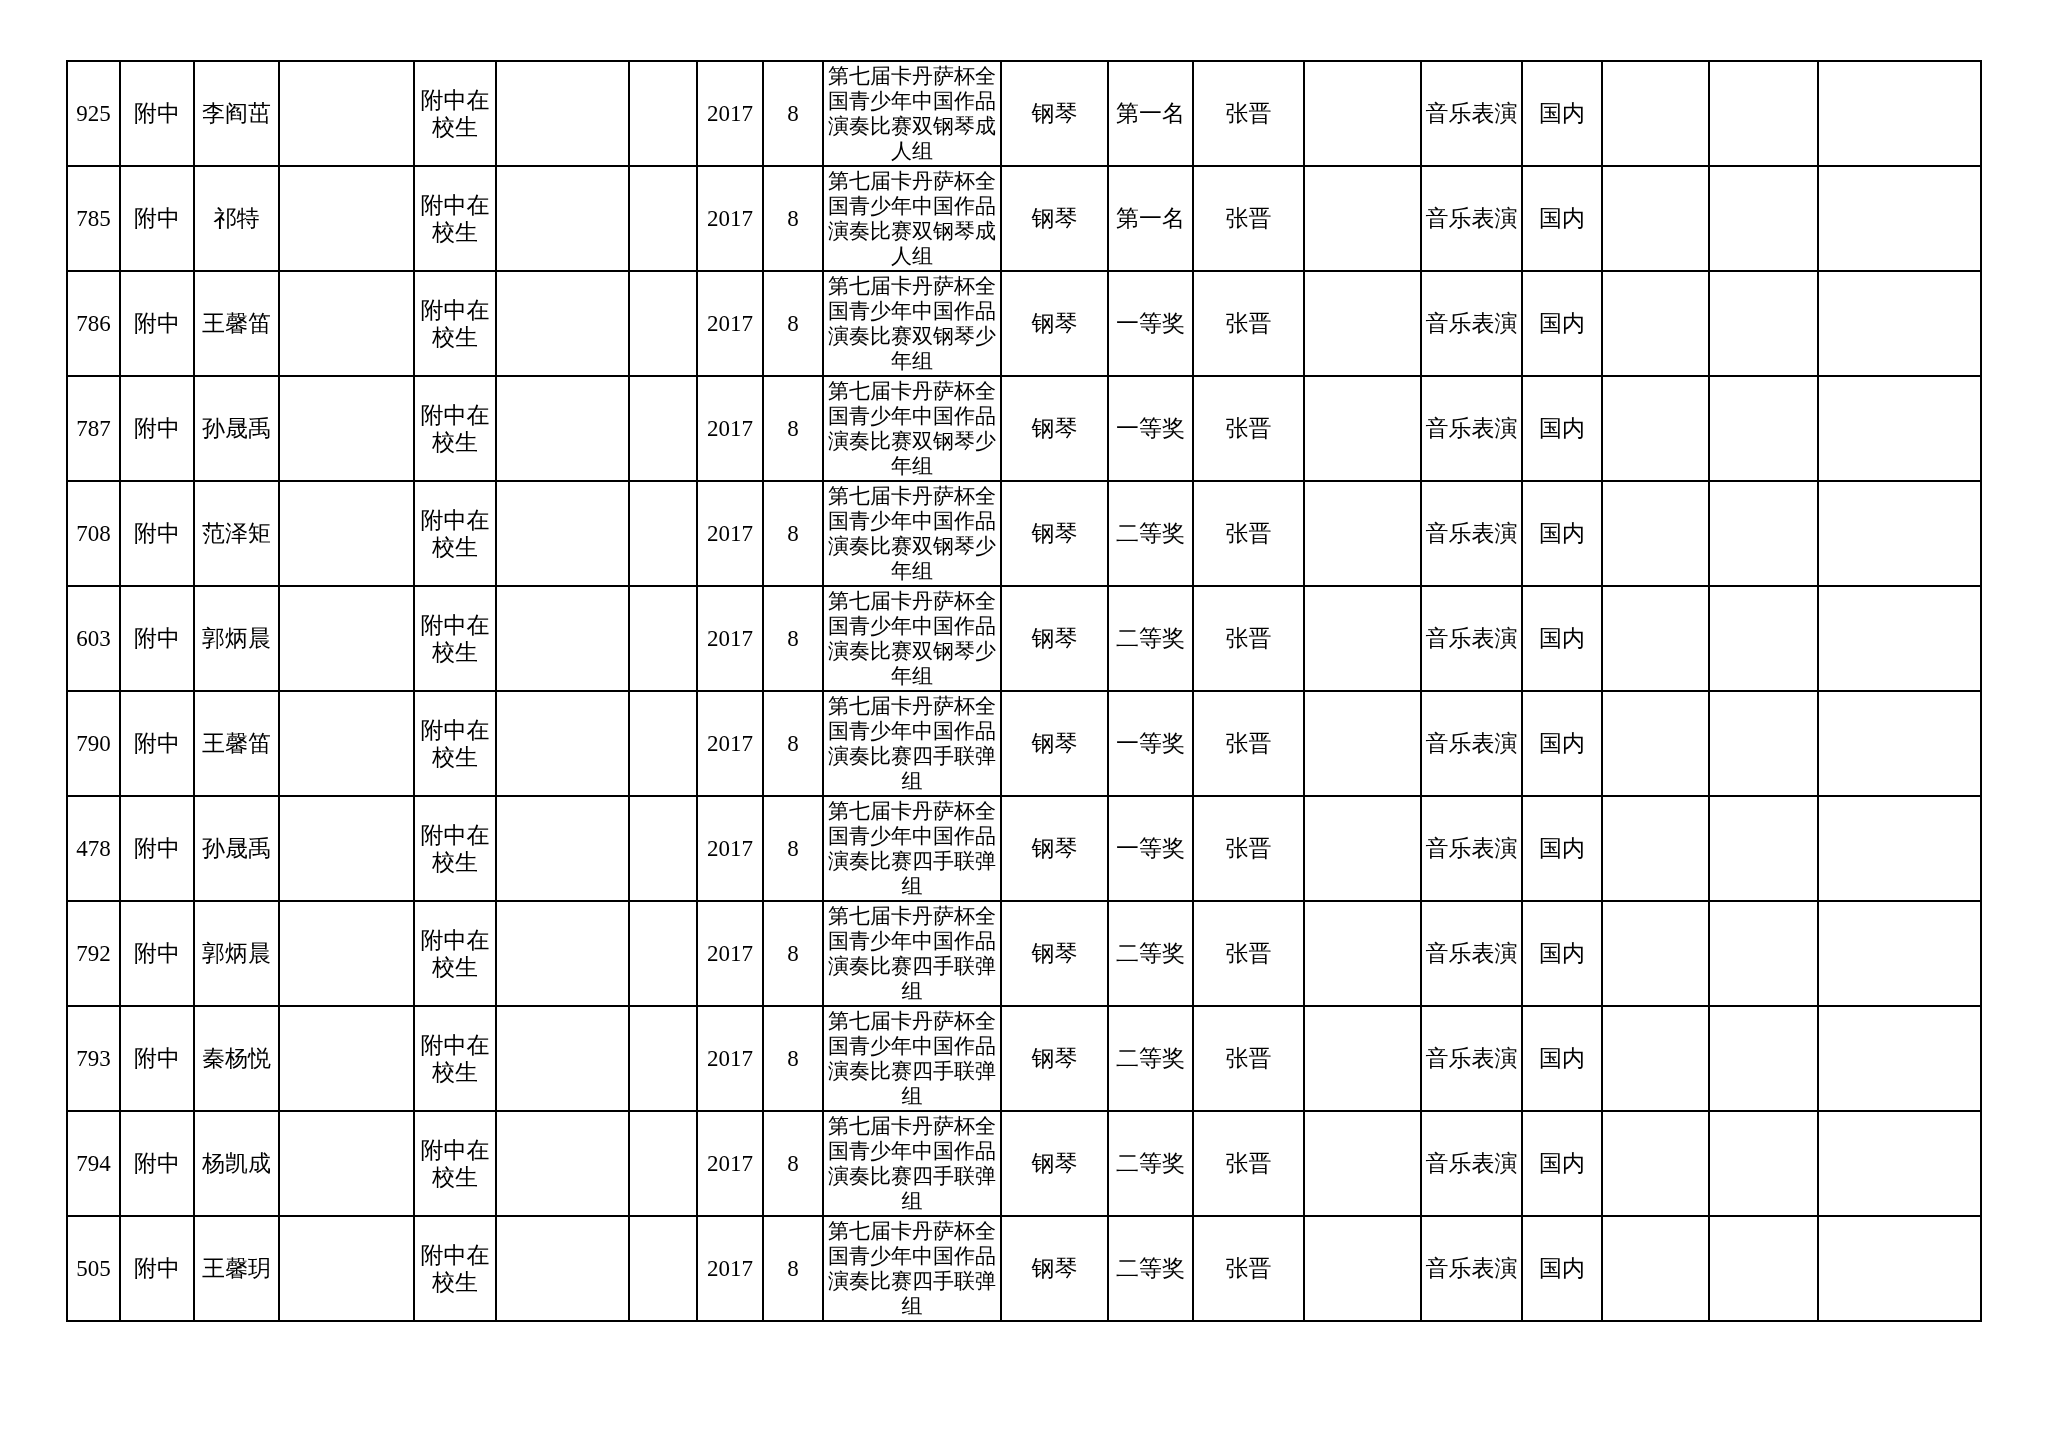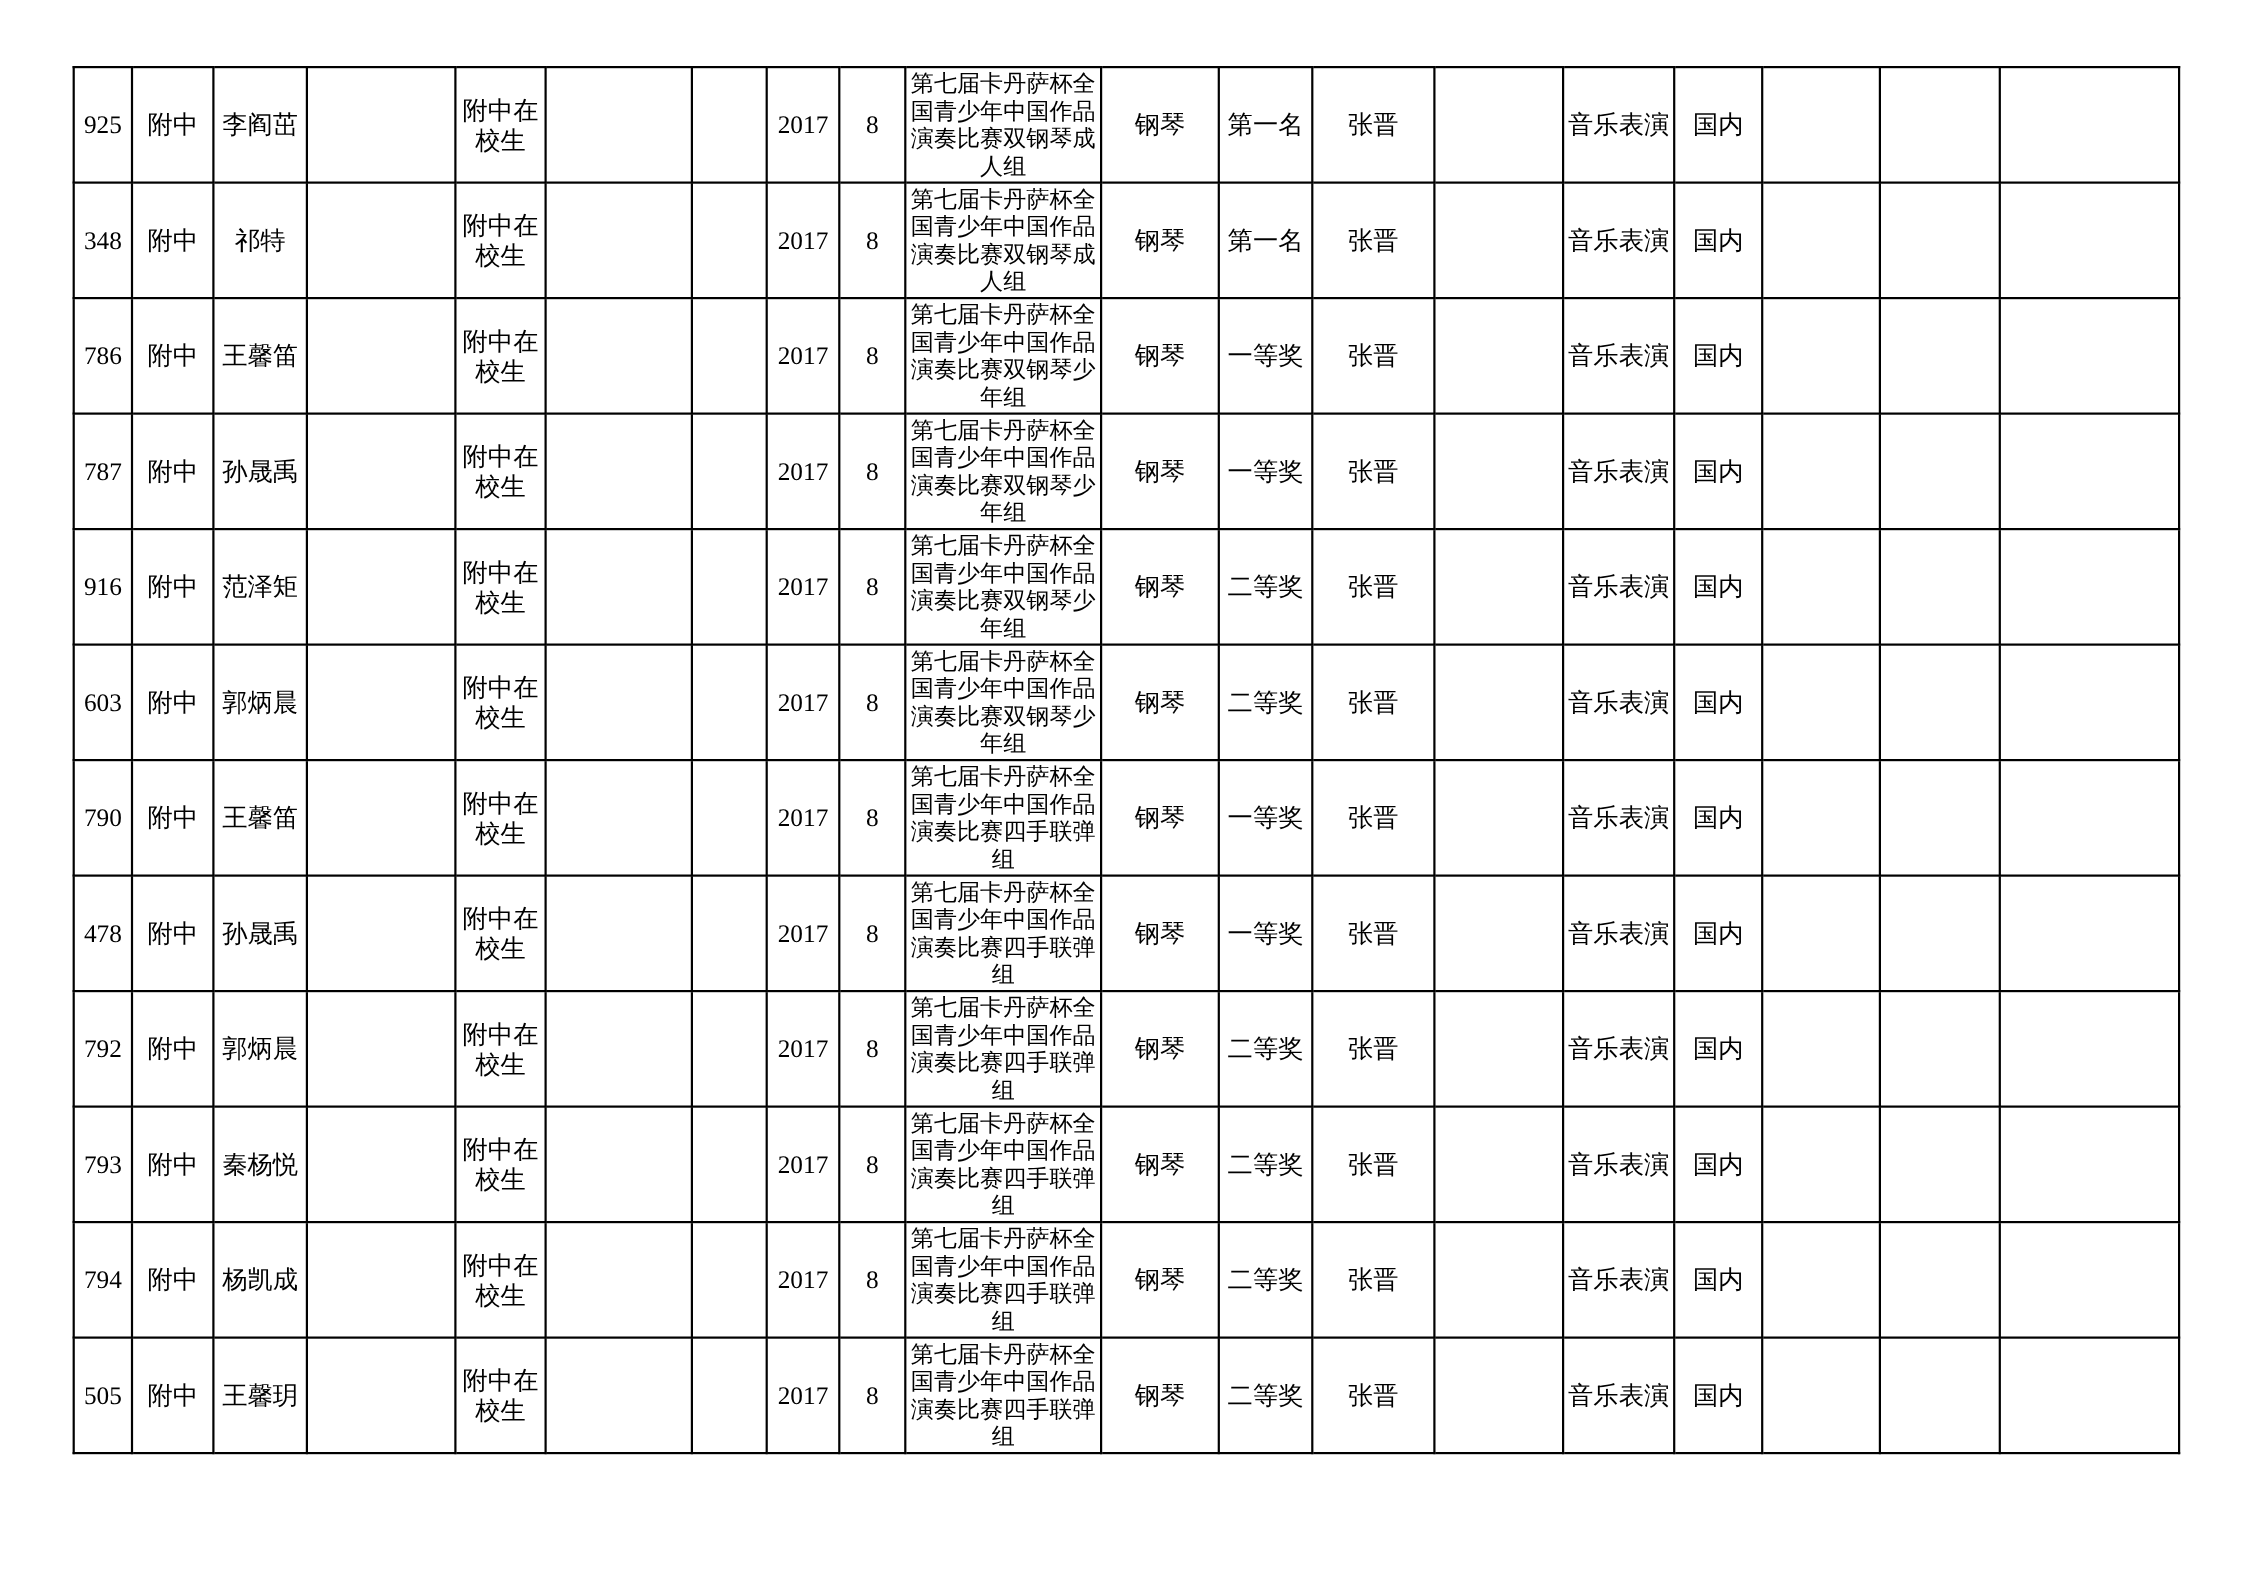--- a/index.html
+++ b/index.html
@@ -82,21 +82,21 @@
         <td class="cell-award">第一名</td>
         <td class="cell-teacher">张晋</td>
         <td class="cell-empty"></td>
         <td class="cell-major">音乐表演</td>
         <td class="cell-scope">国内</td>
         <td class="cell-empty"></td>
         <td class="cell-empty"></td>
         <td class="cell-empty"></td>
       </tr>
       <tr>
-        <td class="cell-row-number">348</td>
+        <td class="cell-row-number">785</td>
         <td class="cell-school">附中</td>
         <td class="cell-student-name">祁特</td>
         <td class="cell-empty"></td>
         <td class="cell-student-status">附中在校生</td>
         <td class="cell-empty"></td>
         <td class="cell-empty"></td>
         <td class="cell-year">2017</td>
         <td class="cell-month">8</td>
         <td class="cell-competition-name">第七届卡丹萨杯全国青少年中国作品演奏比赛双钢琴成人组</td>
         <td class="cell-instrument">钢琴</td>
@@ -145,21 +145,21 @@
         <td class="cell-award">一等奖</td>
         <td class="cell-teacher">张晋</td>
         <td class="cell-empty"></td>
         <td class="cell-major">音乐表演</td>
         <td class="cell-scope">国内</td>
         <td class="cell-empty"></td>
         <td class="cell-empty"></td>
         <td class="cell-empty"></td>
       </tr>
       <tr>
-        <td class="cell-row-number">916</td>
+        <td class="cell-row-number">708</td>
         <td class="cell-school">附中</td>
         <td class="cell-student-name">范泽矩</td>
         <td class="cell-empty"></td>
         <td class="cell-student-status">附中在校生</td>
         <td class="cell-empty"></td>
         <td class="cell-empty"></td>
         <td class="cell-year">2017</td>
         <td class="cell-month">8</td>
         <td class="cell-competition-name">第七届卡丹萨杯全国青少年中国作品演奏比赛双钢琴少年组</td>
         <td class="cell-instrument">钢琴</td>

